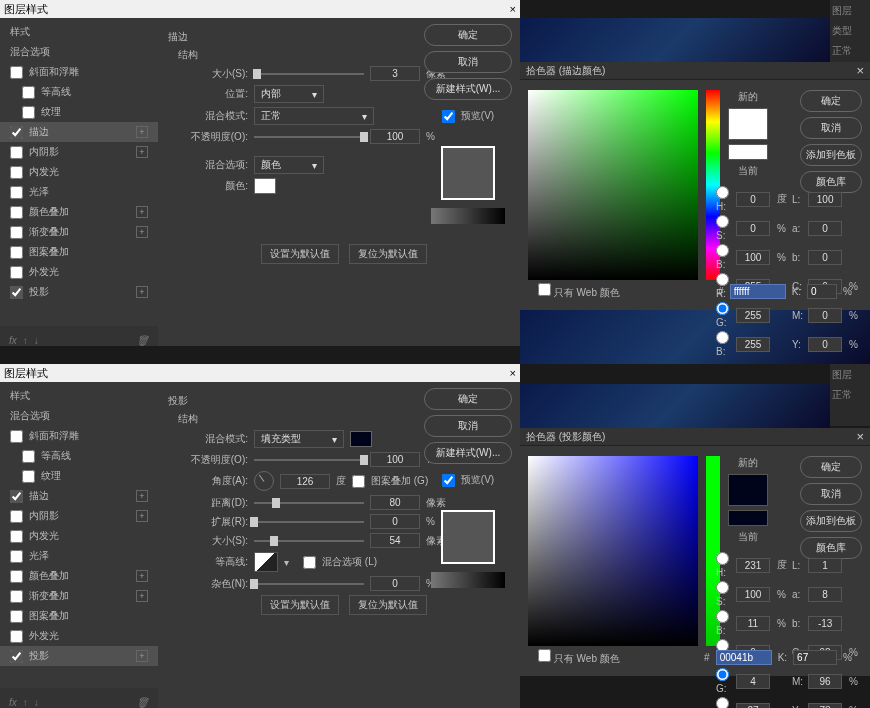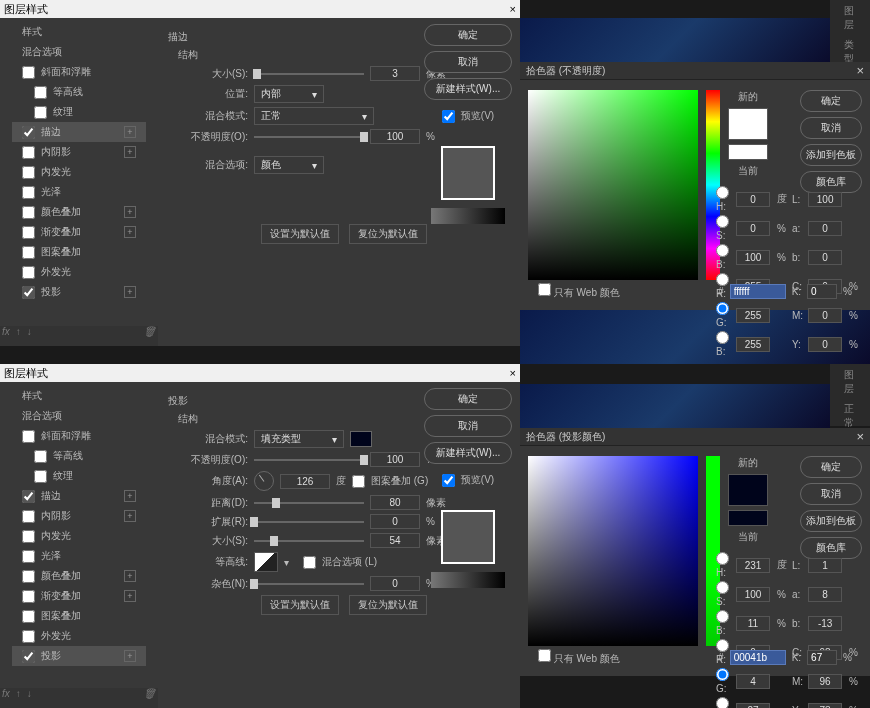--- a/index.html
+++ b/index.html
@@ -3,21 +3,21 @@
 <meta charset="utf-8">
 <style>
 *{margin:0;padding:0;box-sizing:border-box;font-family:"Microsoft YaHei",sans-serif;font-size:10px}
 body{background:#1a1a1a;width:870px;height:708px;position:relative;overflow:hidden}
 .panel{position:absolute;background:#383838}
 .titlebar{background:#f0f0f0;height:18px;display:flex;align-items:center;padding:0 4px;justify-content:space-between}
 .titlebar span{color:#000;font-size:11px}
 .close-x{font-size:13px;cursor:pointer;color:#000}
 .dark-title{background:#333;color:#ccc;height:18px;display:flex;align-items:center;padding:0 6px;justify-content:space-between;border-bottom:1px solid #222}
 .dark-title .close-x{color:#ccc}
-.sidebar{width:158px;background:#383838;color:#999;padding:4px 12px}
+.sidebar{width:158px;background:#383838;color:#999;padding:4px 0}
 .sidebar-hdr{padding:3px 10px;color:#bbb}
 .sidebar-item{padding:3px 10px;display:flex;align-items:center;justify-content:space-between;color:#bbb}
 .sidebar-item.sel{background:#515151}
 .sidebar-item input[type=checkbox]{margin-right:6px;accent-color:#555}
 .plus{width:12px;height:12px;border:1px solid #666;display:flex;align-items:center;justify-content:center;color:#999;font-size:9px}
 .marker{position:absolute;color:#e8d23b;font-size:14px;font-weight:bold}
 .content{position:absolute;left:158px;top:18px;right:0;bottom:0;padding:8px 10px;color:#bbb}
 .section-title{margin:4px 0}
 .row{display:flex;align-items:center;margin:4px 0;gap:6px}
 .row label{width:70px;text-align:right;color:#bbb}
@@ -25,34 +25,34 @@
 .dropdown{background:#383838;border:1px solid #555;color:#ddd;padding:1px 6px;min-width:70px;display:flex;justify-content:space-between;align-items:center}
 .slider{width:110px;height:2px;background:#666;position:relative}
 .slider-thumb{position:absolute;width:8px;height:10px;background:#ccc;top:-4px;transform:translateX(-50%)}
 .btn{background:#383838;border:1px solid #666;border-radius:12px;padding:3px 0;width:88px;text-align:center;color:#ddd;margin-bottom:5px;cursor:pointer}
 .btn-col{position:absolute;right:8px;top:6px;display:flex;flex-direction:column;align-items:center}
 .preview-area{position:absolute;right:8px;top:120px;width:88px}
 .preview-box{width:54px;height:54px;background:#555;border:2px solid #fff;margin:8px auto}
 .grad-bar{width:74px;height:16px;background:linear-gradient(90deg,#777,#000);margin:4px auto}
 .small-btn{background:#383838;border:1px solid #555;padding:2px 8px;color:#ccc;cursor:pointer}
 .swatch{width:22px;height:16px;border:1px solid #666}
-.fx-bar{position:absolute;bottom:0;left:0;width:158px;height:20px;background:#333;display:flex;align-items:flex-start;justify-content:space-between;padding:0 2px;color:#777;font-style:italic}
+.fx-bar{position:absolute;bottom:0;left:0;width:158px;height:20px;background:#333;display:flex;align-items:flex-end;justify-content:space-between;padding:0 9px;color:#777;font-style:italic}
 .picker-body{display:flex;padding:10px 8px;gap:8px}
 .sv-area{width:170px;height:190px;position:relative}
 .hue-strip{width:14px;height:190px}
 .swatch-col{display:flex;flex-direction:column;gap:4px;font-size:10px;color:#bbb;align-items:center}
 .big-sw{width:40px;height:32px;border:1px solid #555}
 .picker-btns{display:flex;flex-direction:column;gap:5px;margin-left:auto}
 .picker-btn{background:#383838;border:1px solid #666;border-radius:11px;padding:3px 0;width:62px;text-align:center;color:#ddd;cursor:pointer;font-size:10px}
 .num-grid{padding:4px 10px;display:grid;grid-template-columns:auto 36px auto auto 36px auto;gap:3px 5px;align-items:center;color:#bbb}
 .num-grid input[type=text]{width:34px;background:#383838;border:1px solid #555;color:#ddd;padding:1px;text-align:center;font-size:10px}
 .num-grid input[type=radio]{margin-right:2px}
 .hex-row{padding:4px 10px;display:flex;gap:8px;align-items:center;color:#bbb}
 .hex-row input[type=text]{width:56px;background:#3a5a9a;border:1px solid #5a7aba;color:#fff;padding:1px 3px;font-size:10px}
-.bg-strip{position:absolute;top:18px;right:0;width:40px;height:330px;background:#2a2a2a;color:#888;font-size:10px;padding:4px 14px}
+.bg-strip{position:absolute;top:18px;right:0;width:40px;height:330px;background:#2a2a2a;color:#888;font-size:10px;padding:4px 2px}
 .bg-img{position:absolute;background:linear-gradient(135deg,#0a1a4a,#1a3a6a,#0a0a2a)}
 </style>
 </head>
 <body>
 
 <div class="bg-img" style="left:520px;top:18px;width:310px;height:48px"></div>
 <div class="bg-img" style="left:520px;top:310px;width:350px;height:54px"></div>
 <div class="bg-img" style="left:520px;top:384px;width:310px;height:44px"></div>
 <div class="bg-strip" style="top:0;height:62px">
   <div>图层</div>
@@ -197,20 +197,24 @@
           <input class="num-input" value="100" style="">
           <span>%</span>
         </div>
       <div class="row" style="margin-top:12px">
           <label>混合选项:</label>
           <div class="dropdown">
             <span>颜色</span>
             <span>▾</span>
           </div>
         </div>
+      <div class="row">
+          <label>颜色:</label>
+          <div class="swatch" style="background:#fff"></div>
+        </div>
       <div class="row" style="margin-top:50px;justify-content:center;gap:10px">
         <div class="small-btn">设置为默认值</div>
         <div class="small-btn">复位为默认值</div>
       </div>
     </div>
     <div class="btn-col">
       <div class="btn">确定</div>
       <div class="btn">取消</div>
       <div class="btn">新建样式(W)...</div>
       <div class="row">
@@ -409,21 +413,21 @@
     </div>
     <div class="preview-area">
       <div class="preview-box"></div>
       <div class="grad-bar"></div>
     </div>
   </div>
 </div>
 
 <div class="panel" style="left:520px;top:62px;width:350px;height:248px">
   <div class="dark-title">
-    <span>拾色器 (不透明度)</span>
+    <span>拾色器 (描边颜色)</span>
     <span class="close-x">×</span>
   </div>
   <div class="picker-body">
     <div class="sv-area" style="background:linear-gradient(to top,#000,transparent),linear-gradient(to right,#fff,#0f0)"></div>
     <div class="hue-strip" style="background:linear-gradient(to bottom,#f00,#ff0,#0f0,#0ff,#00f,#f0f,#f00)"></div>
     <div class="swatch-col">
       <span>新的</span>
       <div class="big-sw" style="background:#fff"></div>
       <div class="big-sw" style="background:#fff;height:16px"></div>
       <span>当前</span>
@@ -533,15 +537,15 @@
       <span>%</span>
     <span><input type="radio" style="">B:</span>
       <input type="text" value="27" style="">
       <span></span>
     <span>Y:</span>
       <input type="text" value="73" style="">
       <span>%</span>
   </div>
   <div class="hex-row" style="position:absolute;bottom:6px;left:8px;right:8px;justify-content:space-between">
     <span><input type="checkbox" style=""> <span>只有 Web 颜色</span></span>
-    <span style="display:flex;gap:6px;align-items:center"># <input type="text" value="00041b" style=""> <span>K:</span><input type="text" style="width: 30px; background: rgb(56, 56, 56); border: 1px solid rgb(85, 85, 85);" value="67"><span>%</span></span>
+    <span style="display:flex;gap:6px;align-items:center"># <input type="text" value="00041b" style=""> <span>K:</span><input type="text" style="width: 44px; background: rgb(56, 56, 56); border: 1px solid rgb(85, 85, 85);" value="67"><span>%</span></span>
   </div>
 </div>
 
 </body></html>

